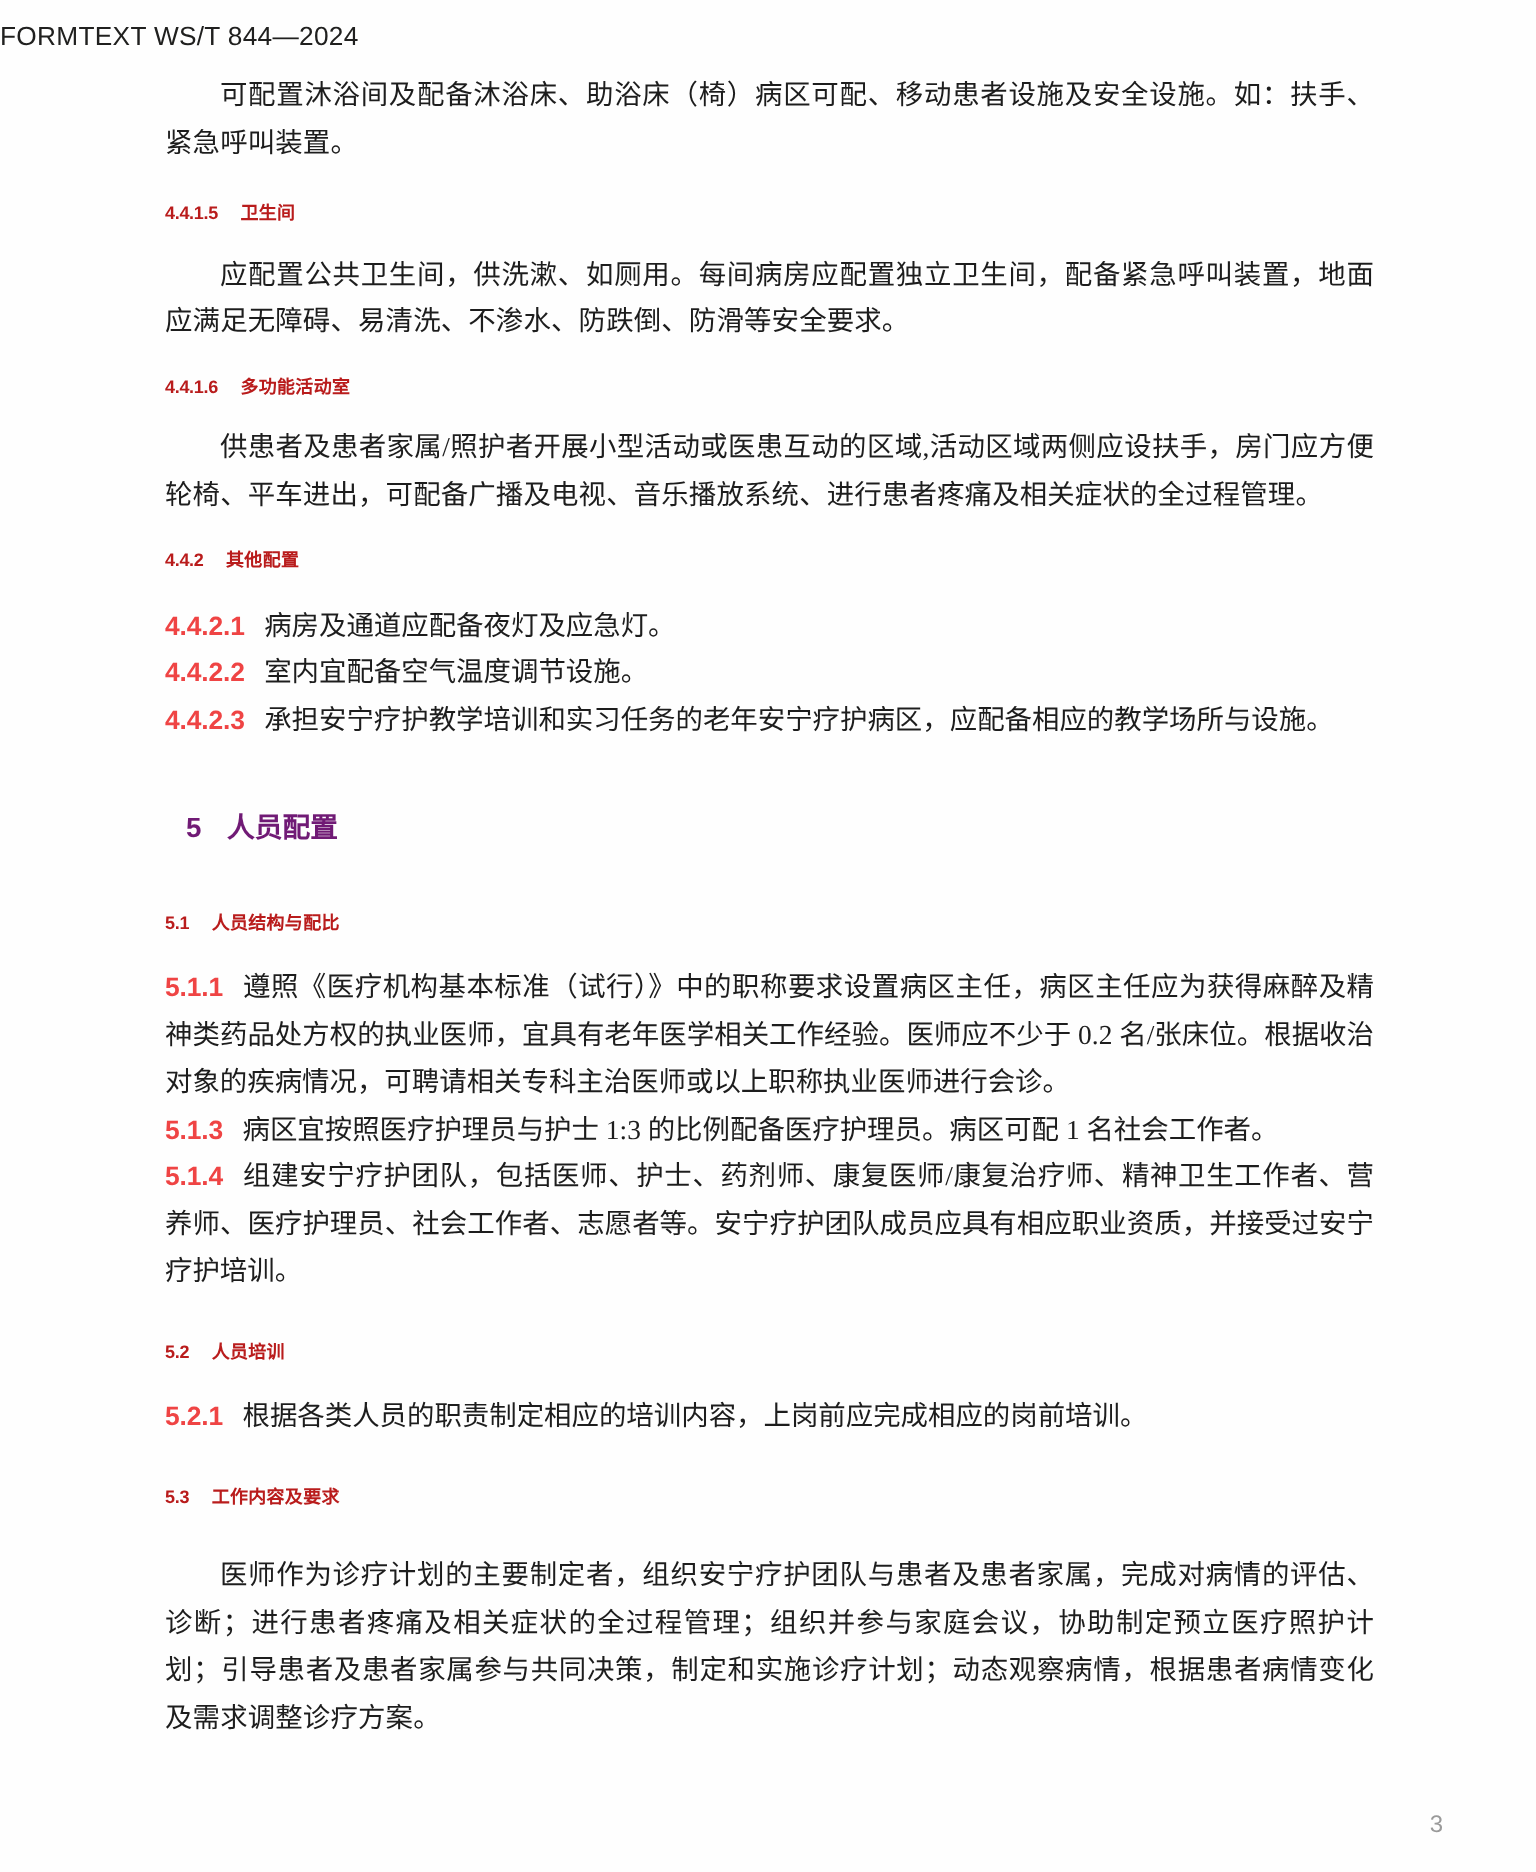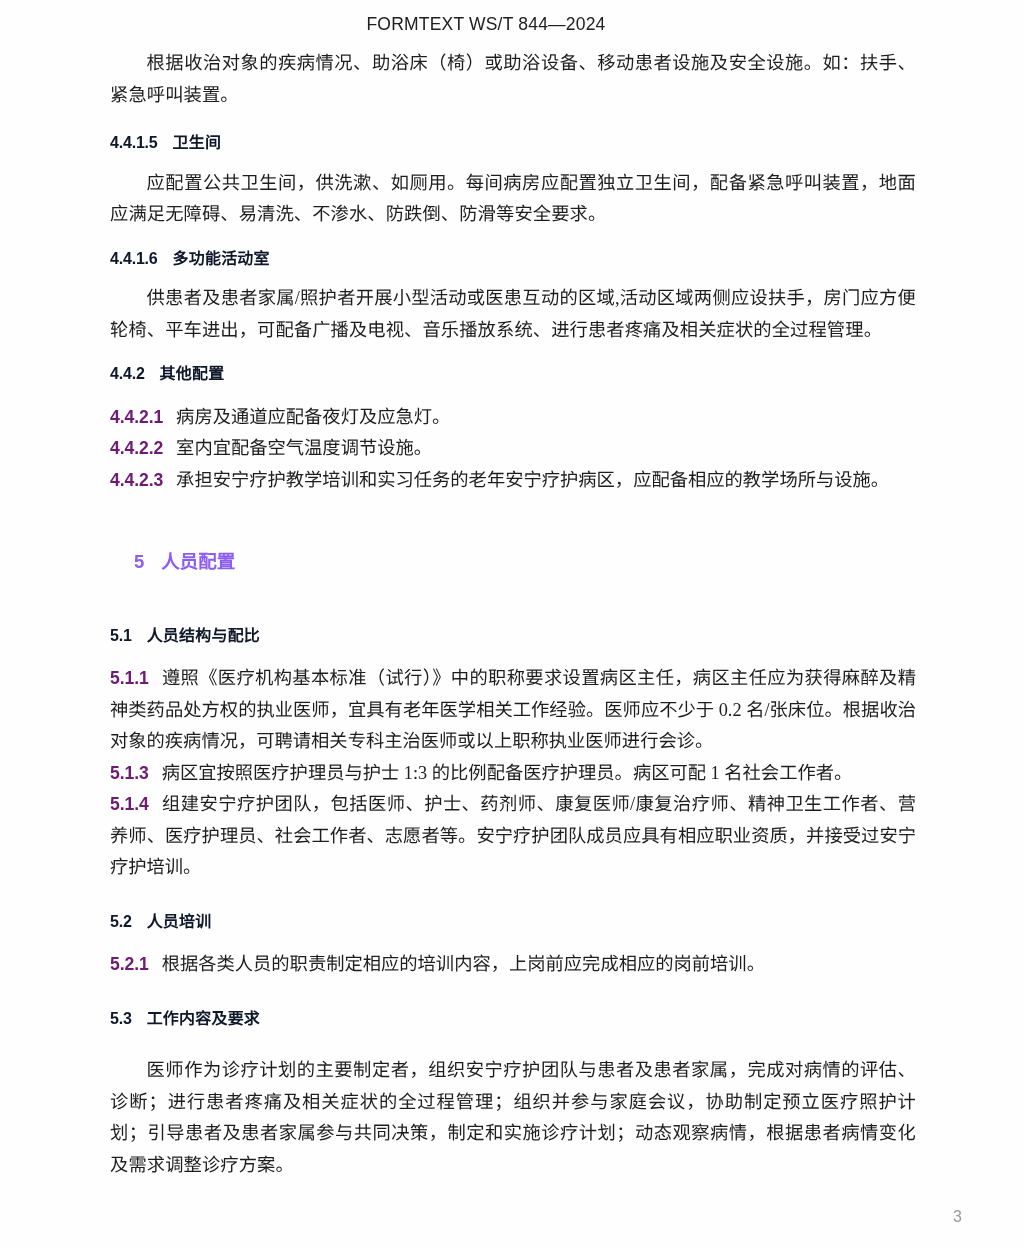--- a/index.html
+++ b/index.html
@@ -22,21 +22,21 @@
     inset: 0;
     background: #fefefe;
   }
 
   
   .header {
     position: absolute;
     top: 14px;
     left: 0;
     right: 52px;
-    text-align: center;
+    text-align: left;
     font-family: "Liberation Sans", "DejaVu Sans", sans-serif;
     font-size: 17.5px;
     letter-spacing: 0.2px;
     color: #20201f;
     white-space: pre;
   }
 
   
   .content {
     position: absolute;
@@ -66,46 +66,46 @@
     font-size: 18.3px;
     line-height: 31.5px;
     text-align: justify;
     text-justify: inter-ideograph;
     color: #1d1d1d;
   }
   .clause .num {
     font-family: "Liberation Sans", "DejaVu Sans", sans-serif;
     font-size: 17.6px;
     font-weight: 700;
-    color: #701a75;
+    color: #ef4444;
     letter-spacing: -0.1px;
   }
   .clause .gap { display: inline-block; width: 13px; }
 
   
   .h-sub {
     margin: 0;
     font-family: "Liberation Sans", "DejaVu Sans", sans-serif;
     font-weight: 700;
-    font-size: 16px;
+    font-size: 12px;
     line-height: 31.5px;
-    color: #0f172a;
+    color: #b91c1c;
     letter-spacing: 0.2px;
     white-space: pre;
   }
   .h-sub .num { letter-spacing: -0.2px; }
   .h-sub .gap { display: inline-block; width: 15px; }
 
   .h-main {
-    margin: 16px;
+    margin: 6px;
     font-family: "Liberation Sans", "DejaVu Sans", sans-serif;
     font-weight: 700;
     font-size: 18.5px;
     line-height: 31.5px;
-    color: #8b5cf6;
+    color: #701a75;
     white-space: pre;
   }
   .h-main .gap { display: inline-block; width: 17px; }
   .sp-9  { height: 9px; }
   .sp-12 { height: 12px; }
   .sp-16 { height: 16px; }
   .sp-22 { height: 22px; }
   .sp-26 { height: 26px; }
   .sp-34 { height: 34px; }
 
@@ -123,21 +123,21 @@
 </style>
 </head>
 <body>
 
 <div class="page">
 
   <div class="header">FORMTEXT WS/T 844—2024</div>
 
   <div class="content">
 
-    <p class="para indent">根据收治对象的疾病情况、助浴床（椅）或助浴设备、移动患者设施及安全设施。如：扶手、紧急呼叫装置。</p>
+    <p class="para indent">可配置沐浴间及配备沐浴床、助浴床（椅）病区可配、移动患者设施及安全设施。如：扶手、紧急呼叫装置。</p>
     <div class="sp-16"></div>
 
     <div class="h-sub"><span class="num">4.4.1.5</span><span class="gap"></span><span>卫生间</span></div>
     <div class="sp-9"></div>
 
     <p class="para indent">应配置公共卫生间，供洗漱、如厕用。每间病房应配置独立卫生间，配备紧急呼叫装置，地面应满足无障碍、易清洗、不渗水、防跌倒、防滑等安全要求。</p>
     <div class="sp-12"></div>
 
     <div class="h-sub"><span class="num">4.4.1.6</span><span class="gap"></span><span>多功能活动室</span></div>
     <div class="sp-9"></div>

